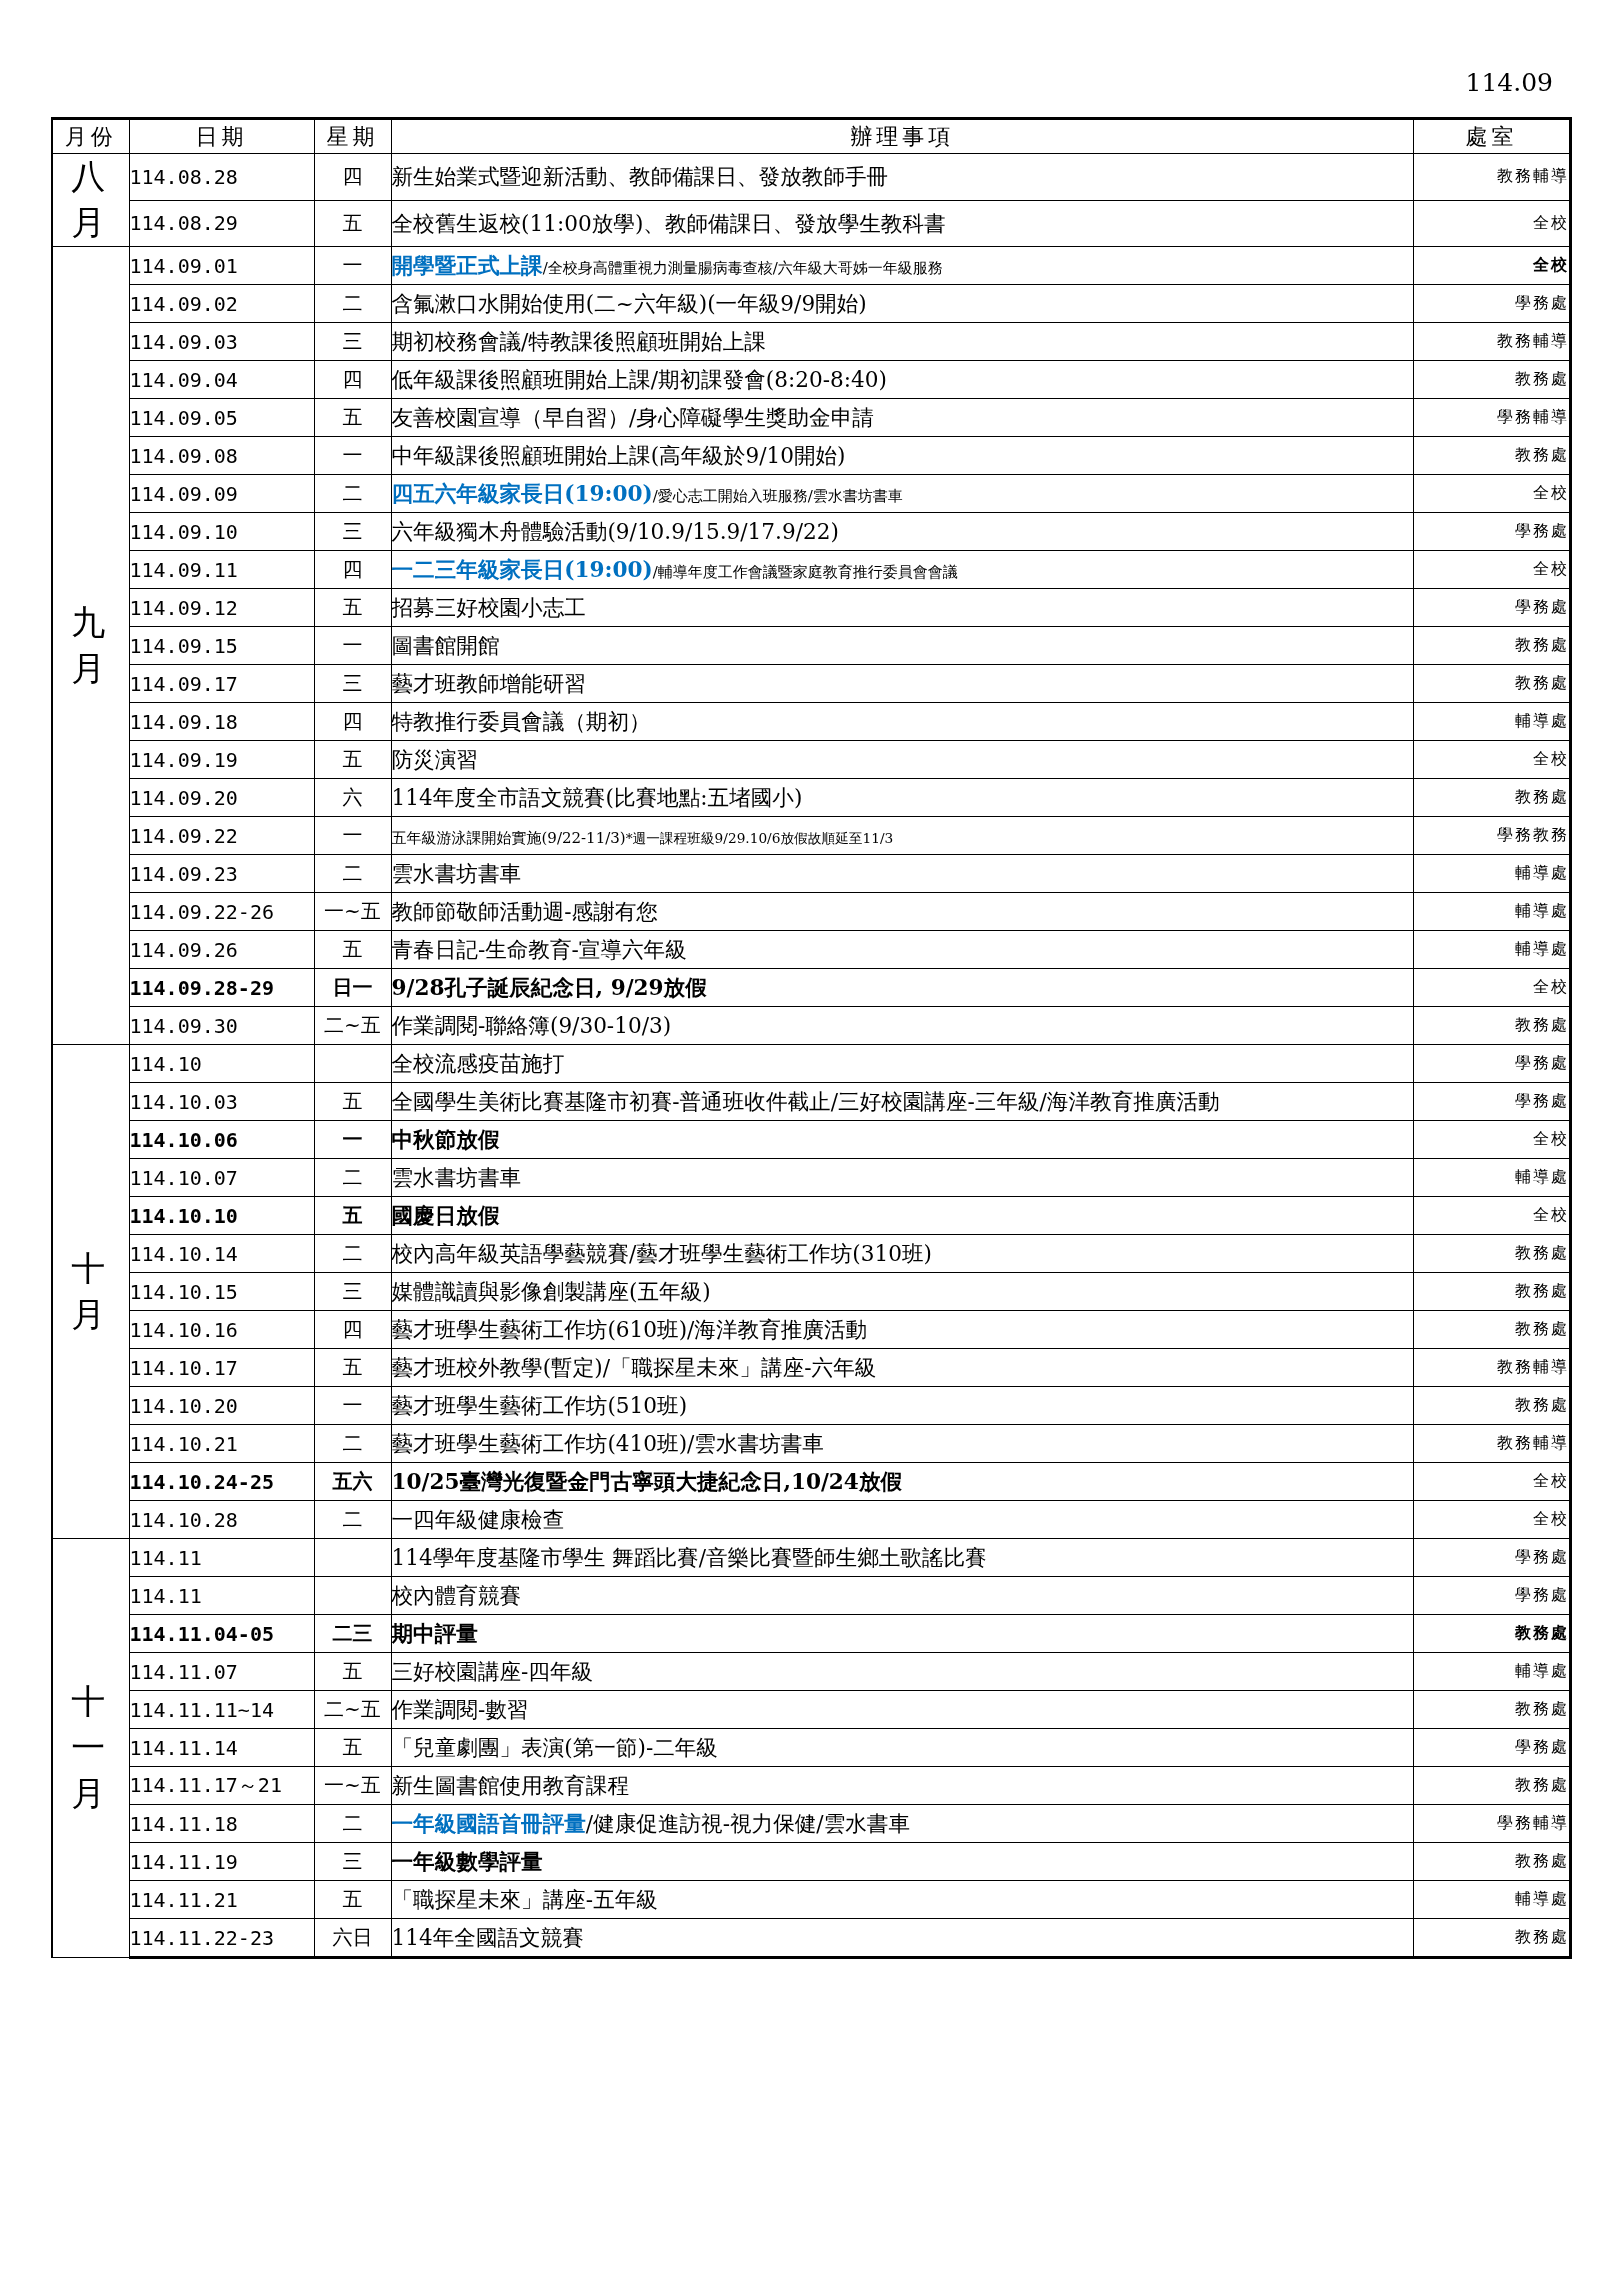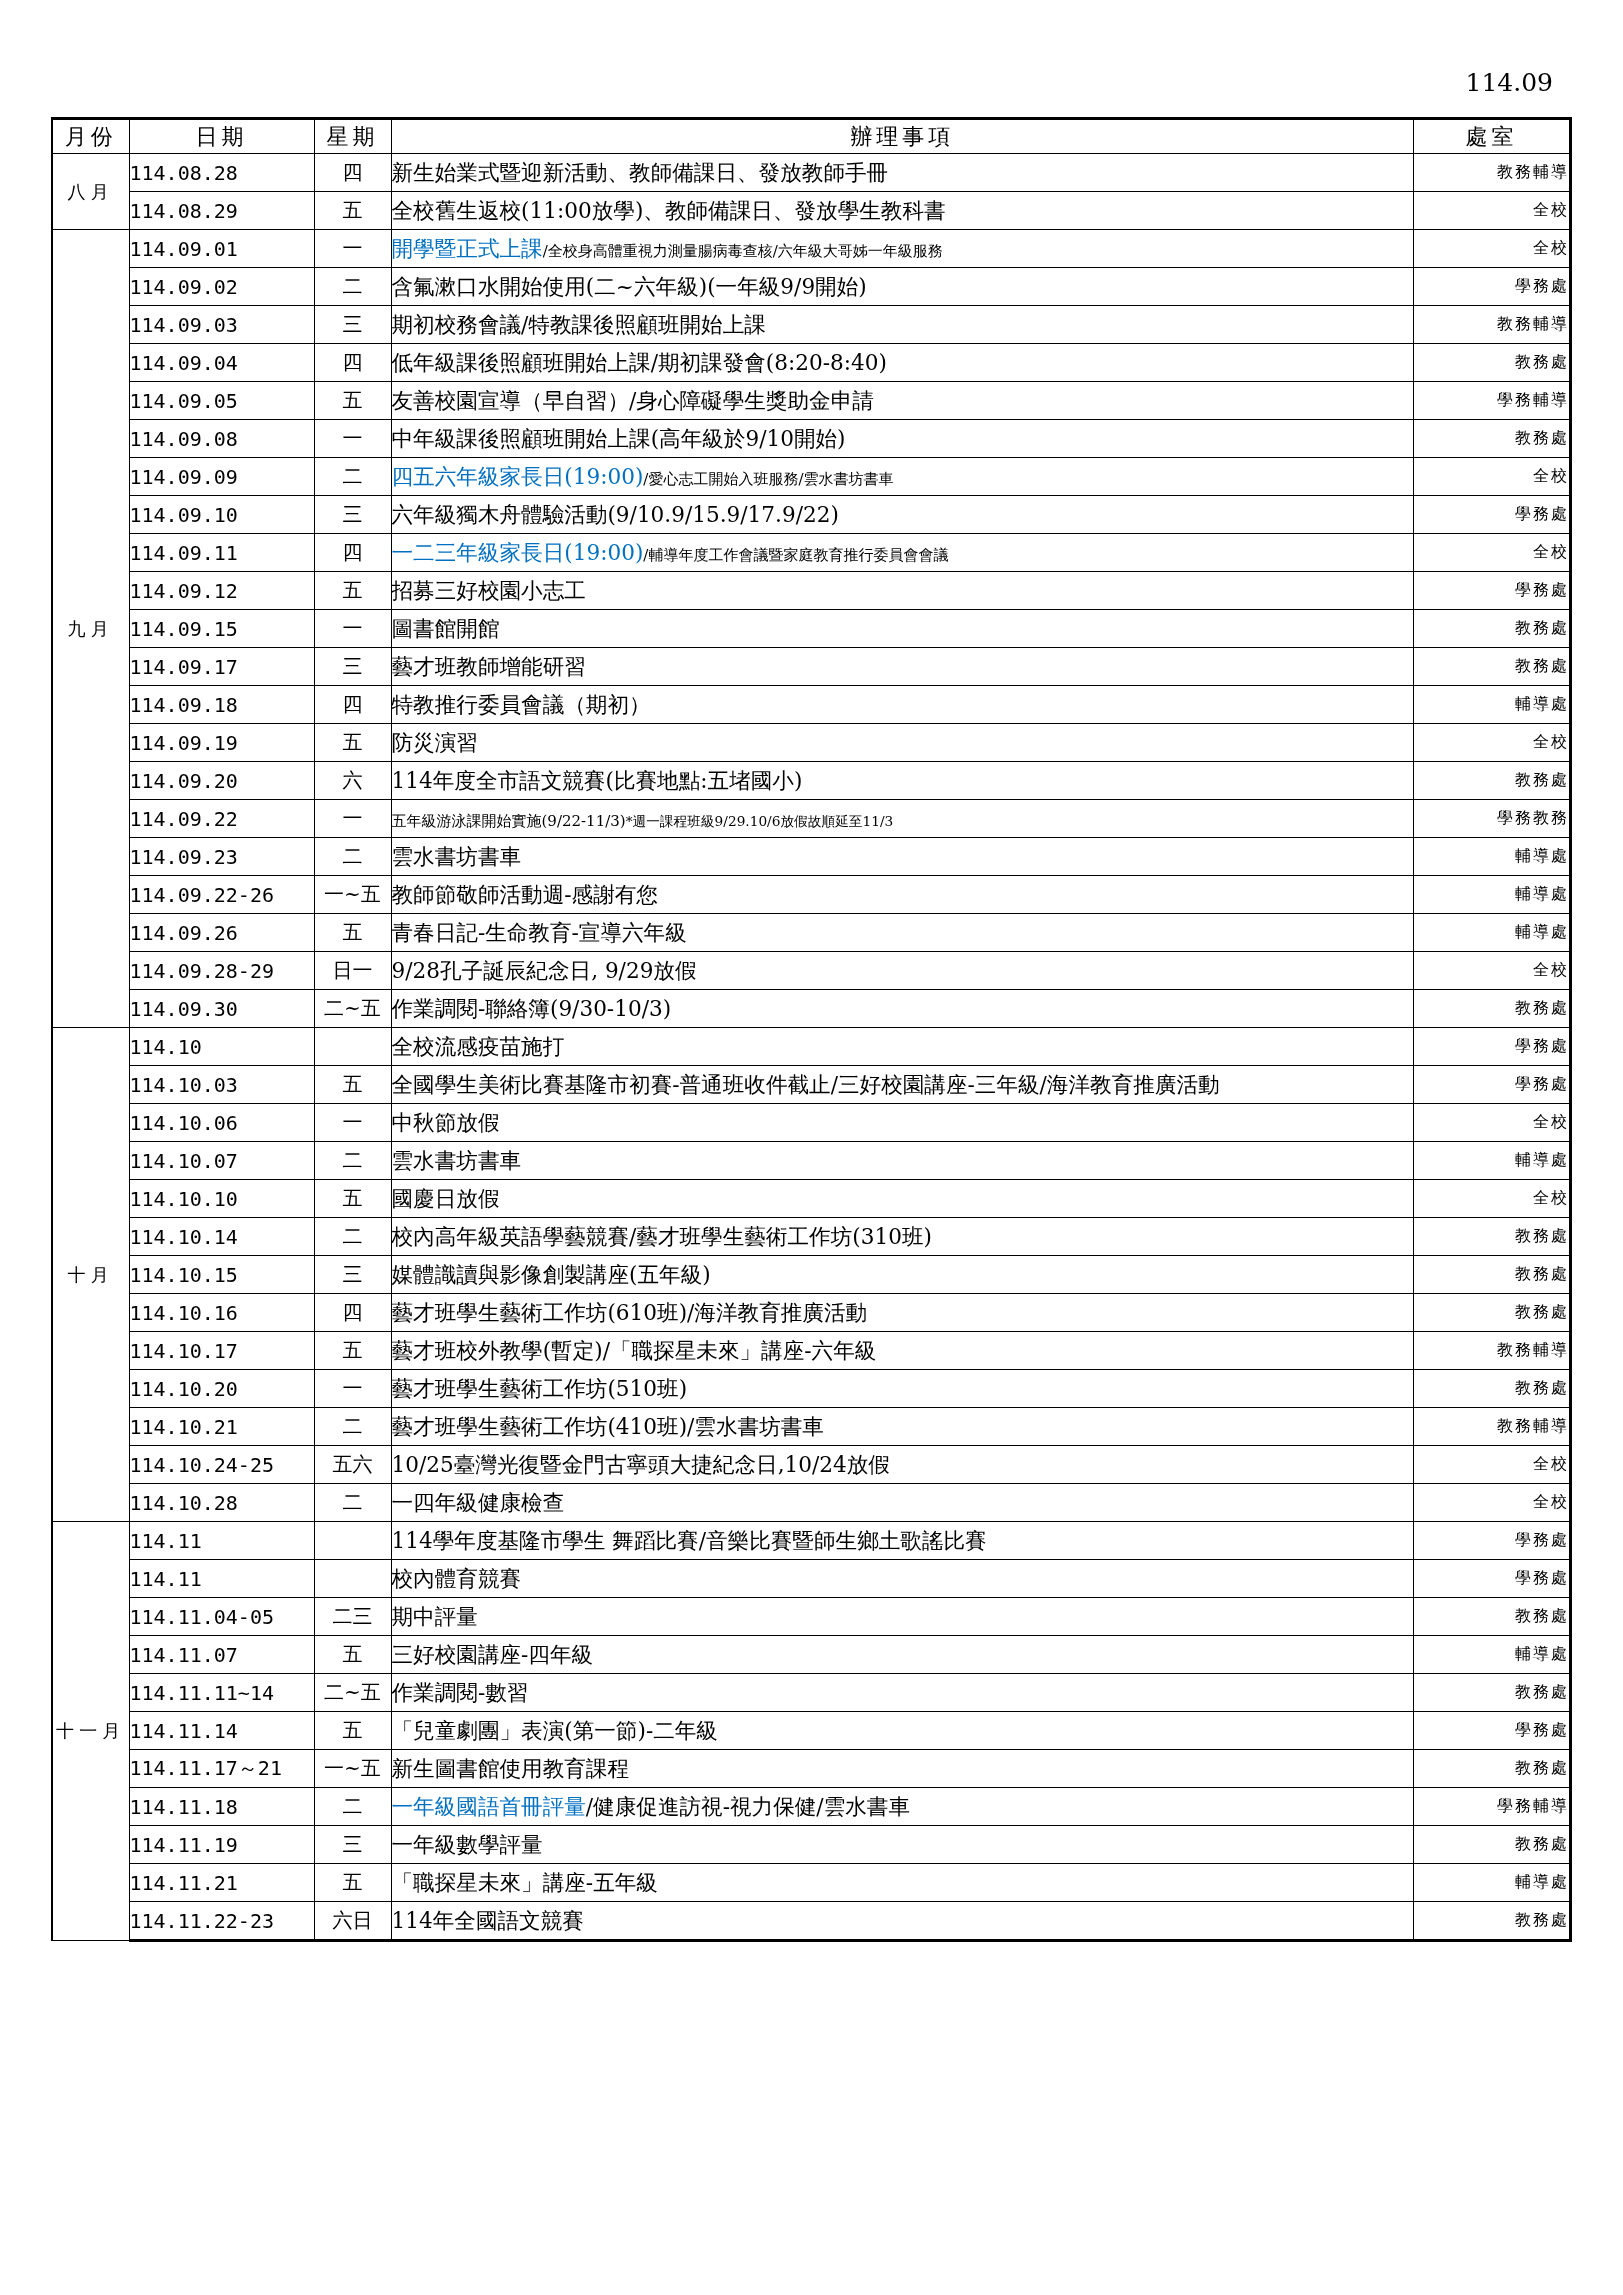--- a/index.html
+++ b/index.html
@@ -72,21 +72,21 @@
     font-family: "DejaVu Serif", serif;
     letter-spacing: 3.9px;
     border-bottom: 3.9px solid #000;
   }
   
   tbody td {
     height: 37px;
   }
   td.month {
     text-align: center;
-    font-size: 18px;
+    font-size: 34px;
     font-family: "DejaVu Serif", serif;
     letter-spacing: 5.2px;
     border-right: 2.6px solid #000;
   }
   td.date {
     font-size: 20px;
     font-family: "DejaVu Sans Mono", monospace;
     padding-left: 6.5px;
     letter-spacing: 0px;
     white-space: nowrap;
@@ -112,21 +112,21 @@
   td.dept {
     text-align: right;
     font-size: 16px;
     font-family: "DejaVu Serif", serif;
     letter-spacing: 2px;
     white-space: nowrap;
   }
   
   .blue  { color: #0070c0; }
   .red   { color: #c00000; }
-  .bold  { font-weight: normal; }
+  .bold  { font-weight: bold; }
   .small { font-size: 15px; font-family: "DejaVu Serif", serif; }
   .xsmall{ font-size: 13.7px; font-family: "DejaVu Serif", serif; margin-top: 20px; }
   .month-sep td { border-top: 3.9px solid #000; }
   tbody tr:last-child td { border-bottom: 3.3px solid #000; }
 </style>
 </head>
 <body>
 
 <div class="page">
 

